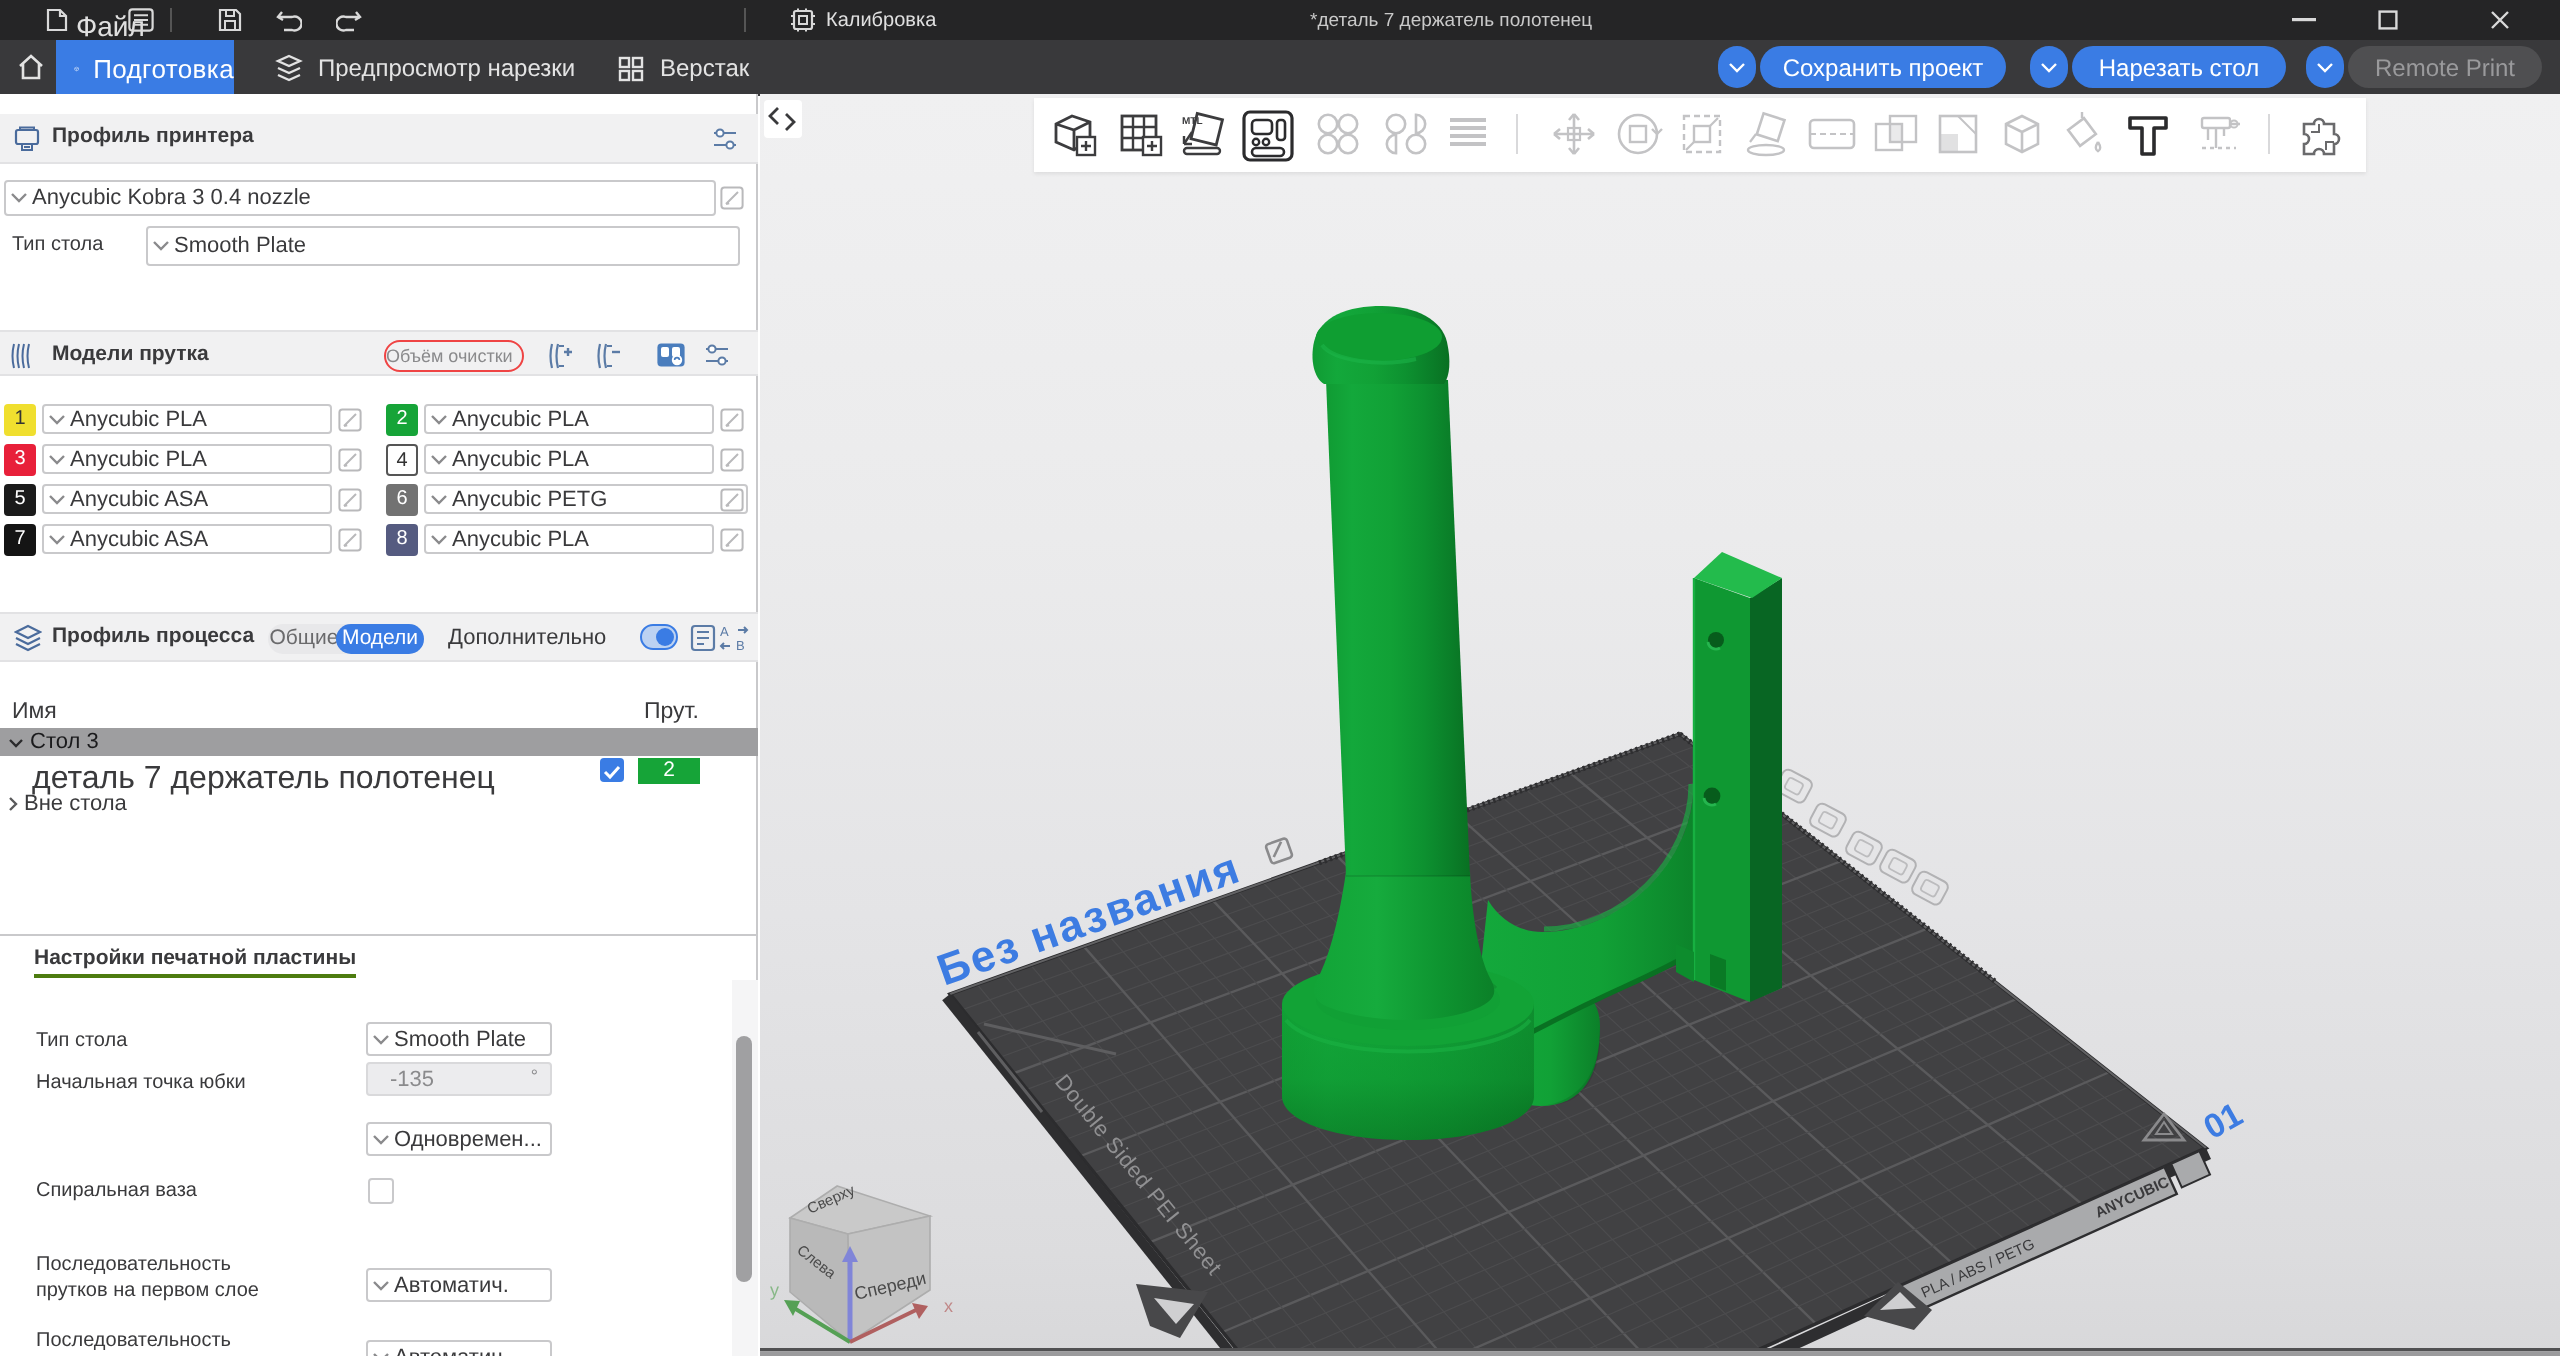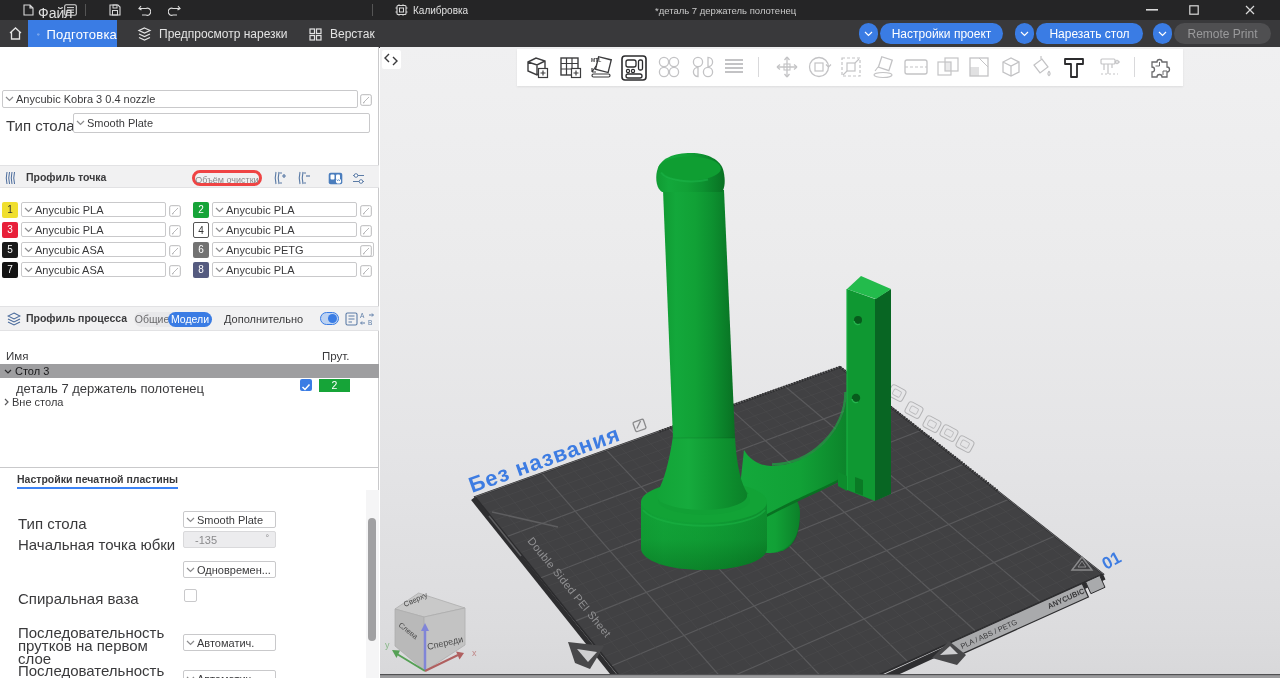--- a/index.html
+++ b/index.html
@@ -13,21 +13,21 @@
 .combo{position:absolute;background:#fff;border:1px solid #c9c9cb;border-radius:2px;display:flex;align-items:center;overflow:hidden}
 .combo .chev{margin-left:2px;display:flex}
 .combo .ctext{margin-left:2px;font-size:11px;color:#3a3a3c;white-space:nowrap}
 #viewport{position:absolute;left:380px;top:47px;width:900px;height:631px;background:linear-gradient(180deg,#f0f0f1 0%,#ebebec 35%,#e4e4e6 65%,#dcdcde 92%,#d8d8da 100%)}
 #vtoolbar{position:absolute;left:137px;top:2px;width:666px;height:37px;background:#fff;box-shadow:0 1px 2px rgba(0,0,0,0.08)}
 .ti{position:absolute;top:5px}
 .tsep{position:absolute;top:8px;width:1px;height:20px;background:#d9d9db}
 .blue{background:#3a7ce4;color:#fff}
 .pillbtn{position:absolute;top:3px;height:21px;border-radius:10.5px;font-size:12px;display:flex;align-items:center;justify-content:center}
 .chevbtn{position:absolute;top:3px;height:21px;width:19px;border-radius:10.5px 0 0 10.5px;display:flex;align-items:center;justify-content:center}
-.lbl{position:absolute;font-size:15px;color:#3a3a3c}
+.lbl{position:absolute;font-size:10px;color:#3a3a3c}
 </style></head>
 <body>
 <div id="app">
 
 <div id="titlebar">
  <svg style="position:absolute;left:23px;top:4px" width="11" height="12" viewBox="0 0 11 12">
         <path d="M1,1 L7,1 L10,4 L10,11 L1,11 Z M7,1 L7,4 L10,4" fill="none" stroke="#d9d9d9" stroke-width="1.1"></path>
       </svg>
  <span style="position:absolute;left:38px;top:5px;font-size:14px">Файл</span>
  <svg style="position:absolute;left:64px;top:4px" width="13" height="12" viewBox="0 0 13 12">
@@ -91,36 +91,48 @@
           <rect x="2" y="8.5" width="4.5" height="4.5" fill="none" stroke="#e3e3e3" stroke-width="1.2"></rect>
           <rect x="8.5" y="8.5" width="4.5" height="4.5" fill="none" stroke="#e3e3e3" stroke-width="1.2"></rect>
         </svg>
    <span style="margin-left:7px">Верстак</span>
  </div>
  <div class="chevbtn blue" style="left:859px;border-radius:10.5px">
         <svg width="9" height="6" viewBox="0 0 9 6">
           <path d="M1,1 L4.5,4.5 L8,1" fill="none" stroke="#ffffff" stroke-width="1.2"></path>
         </svg>
       </div>
- <div class="pillbtn blue" style="left:880px;width:123px">Настройки проект</div>
+ <div class="pillbtn blue" style="left:880px;width:123px">Сохранить проект</div>
  <div class="chevbtn blue" style="left:1015px;border-radius:10.5px">
         <svg width="9" height="6" viewBox="0 0 9 6">
           <path d="M1,1 L4.5,4.5 L8,1" fill="none" stroke="#ffffff" stroke-width="1.2"></path>
         </svg>
       </div>
  <div class="pillbtn blue" style="left:1036px;width:107px">Нарезать стол</div>
  <div class="chevbtn blue" style="left:1153px;border-radius:10.5px">
         <svg width="9" height="6" viewBox="0 0 9 6">
           <path d="M1,1 L4.5,4.5 L8,1" fill="none" stroke="#ffffff" stroke-width="1.2"></path>
         </svg>
       </div>
  <div class="pillbtn" style="left:1174px;width:97px;background:#4f4f51;color:#9a9a9c">Remote Print</div>
 </div>
 
 <div id="panel">
+ <div class="shead" style="top:10px;border-top:none">
+   <span style="position:absolute;left:7px;top:6px"><svg width="13" height="13" viewBox="0 0 13 13">
+            <rect x="1" y="2" width="11" height="7" rx="1" fill="none" stroke="#4a6b9c" stroke-width="1.1"></rect>
+            <path d="M3,2 L3,0.8 L10,0.8 L10,2 M4,9 L4,12 L9,12 L9,9 M5,10.5 L8,10.5" stroke="#4a6b9c" stroke-width="1" fill="none"></path>
+          </svg></span>
+        <span class="t">Профиль принтера</span>
+   <span style="position:absolute;left:356px;top:6px"><svg width="13" height="13" viewBox="0 0 13 13">
+            <path d="M1,3.5 L12,3.5 M1,9.5 L12,9.5" stroke="#5b7ba6" stroke-width="1.1"></path>
+            <circle cx="4" cy="3.5" r="1.8" fill="#fff" stroke="#5b7ba6" stroke-width="1"></circle>
+            <circle cx="9" cy="9.5" r="1.8" fill="#fff" stroke="#5b7ba6" stroke-width="1"></circle>
+          </svg></span>
+ </div>
  <div class="combo" style="left:2px;top:43px;width:356px;height:18px">
         <span class="chev">
           <svg width="9" height="6" viewBox="0 0 9 6">
             <path d="M1,1 L4.5,4.5 L8,1" fill="none" stroke="#8a8a8c" stroke-width="1.2"></path>
           </svg>
         </span>
         <span class="ctext">Anycubic Kobra 3 0.4 nozzle</span>
       </div>
  <div style="position:absolute;left:360px;top:45px"><svg width="12" height="12" viewBox="0 0 12 12">
           <rect x="0.7" y="0.7" width="10.6" height="10.6" rx="1.5" fill="none" stroke="#b9b9bb" stroke-width="1"></rect>
@@ -133,22 +145,22 @@
             <path d="M1,1 L4.5,4.5 L8,1" fill="none" stroke="#8a8a8c" stroke-width="1.2"></path>
           </svg>
         </span>
         <span class="ctext">Smooth Plate</span>
       </div>
 
  <div class="shead" style="top:118px;height:23px">
    <span style="position:absolute;left:5px;top:5px"><svg width="14" height="14" viewBox="0 0 14 14">
             <path d="M2,1 Q0.5,7 2,13 M4.5,1 Q3,7 4.5,13 M7,1 Q5.5,7 7,13 M9.5,1 Q8,7 9.5,13" fill="none" stroke="#4a6b9c" stroke-width="1"></path>
           </svg></span>
-        <span class="t">Профиль точка</span>
-   <div style="position:absolute;left:192px;top:4px;width:70px;height:16px;border:3px solid #ef4444;border-radius:8px;font-size:9px;color:#8a8a8c;text-align:center;line-height:15px;white-space:nowrap">Объём очистки</div>
+        <span class="t">Модели прутка</span>
+   <div style="position:absolute;left:192px;top:4px;width:70px;height:16px;border:1px solid #ef4444;border-radius:8px;font-size:9px;color:#8a8a8c;line-height:15px;white-space:nowrap">Объём очистки</div>
    <span style="position:absolute;left:273px;top:5px"><svg width="15" height="14" viewBox="0 0 15 14">
             <path d="M3,1 Q1.5,7 3,13 M6,1 Q4.5,7 6,13" fill="none" stroke="#5b7ba6" stroke-width="1.1"></path>
             <path d="M6.5,2 L9,2 M6.5,12 L9,12" stroke="#5b7ba6" stroke-width="1.1"></path>
             <path d="M11,3 L11,7 M9,5 L13,5" stroke="#5b7ba6" stroke-width="1.2" fill="none"></path>
           </svg></span>
    <span style="position:absolute;left:297px;top:5px"><svg width="15" height="14" viewBox="0 0 15 14">
             <path d="M3,1 Q1.5,7 3,13 M6,1 Q4.5,7 6,13" fill="none" stroke="#5b7ba6" stroke-width="1.1"></path>
             <path d="M6.5,2 L9,2 M6.5,12 L9,12" stroke="#5b7ba6" stroke-width="1.1"></path>
             <path d="M9,5 L13,5" stroke="#5b7ba6" stroke-width="1.2" fill="none"></path>
           </svg></span>
@@ -296,32 +308,32 @@
  </div>
 
  <span style="position:absolute;left:6px;top:303px;font-size:11.5px;color:#3a3a3c">Имя</span>
  <span style="position:absolute;left:322px;top:303px;font-size:11.5px;color:#3a3a3c">Прут.</span>
  <div style="position:absolute;left:0;top:317px;width:379px;height:14px;background:#9e9ea0">
    <svg style="position:absolute;left:4px;top:5px" width="8" height="5" viewBox="0 0 8 5">
           <path d="M1,1 L4,4 L7,1" fill="none" stroke="#2a2a2c" stroke-width="1.2"></path>
         </svg>
    <span style="position:absolute;left:15px;top:0;font-size:11px;color:#1a1a1c;line-height:14px">Стол 3</span>
  </div>
- <span style="position:absolute;left:16px;top:334px;font-size:13px;color:#3a3a3c">деталь 7 держатель полотенец</span>
+ <span style="position:absolute;left:16px;top:334px;font-size:16px;color:#3a3a3c">деталь 7 держатель полотенец</span>
  <div style="position:absolute;left:300px;top:332px;width:12px;height:12px;background:#3a7ce4;border-radius:2px"><svg width="12" height="12" viewBox="0 0 12 12">
           <path d="M2.5,6 L5,8.5 L9.5,3.5" fill="none" stroke="#fff" stroke-width="1.5"></path>
         </svg></div>
  <div style="position:absolute;left:319px;top:332px;width:31px;height:13px;background:#16a438;color:#fff;font-size:10.5px;text-align:center;line-height:13px">2</div>
  <svg style="position:absolute;left:4px;top:351px" width="5" height="8" viewBox="0 0 5 8">
         <path d="M1,1 L4,4 L1,7" fill="none" stroke="#5a5a5c" stroke-width="1.2"></path>
       </svg>
  <span style="position:absolute;left:12px;top:349px;font-size:11px;color:#3a3a3c">Вне стола</span>
 
  <div style="position:absolute;left:0;top:420px;width:379px;height:1px;background:#c9c9cb"></div>
- <span style="position:absolute;left:17px;top:426px;font-size:10.5px;font-weight:bold;color:#3a3a3c;border-bottom:2px solid #3b82f6;padding-bottom:2px">Настройки печатной пластины</span>
+ <span style="position:absolute;left:17px;top:426px;font-size:10.5px;font-weight:bold;color:#3a3a3c;border-bottom:2px solid #4d7c0f;padding-bottom:2px">Настройки печатной пластины</span>
 
  <span class="lbl" style="left:18px;top:468px">Тип стола</span>
  <div class="combo" style="left:183px;top:464px;width:93px;height:17px">
         <span class="chev">
           <svg width="9" height="6" viewBox="0 0 9 6">
             <path d="M1,1 L4.5,4.5 L8,1" fill="none" stroke="#8a8a8c" stroke-width="1.2"></path>
           </svg>
         </span>
         <span class="ctext">Smooth Plate</span>
       </div>

